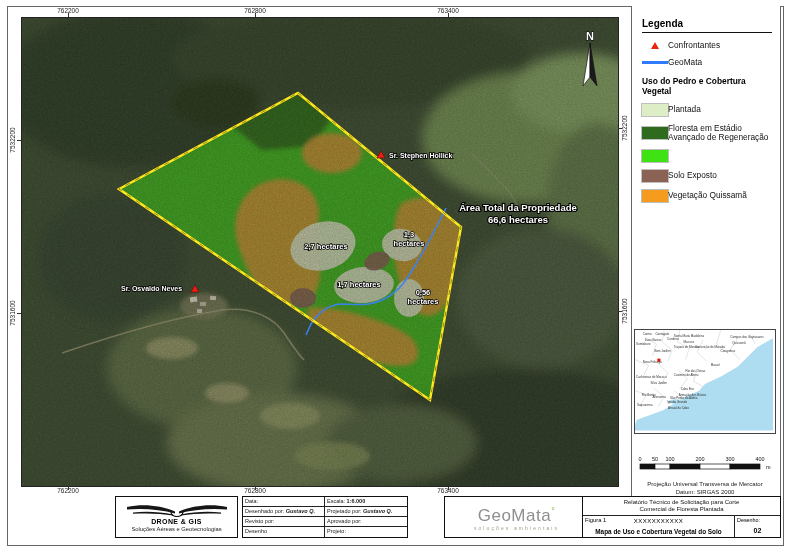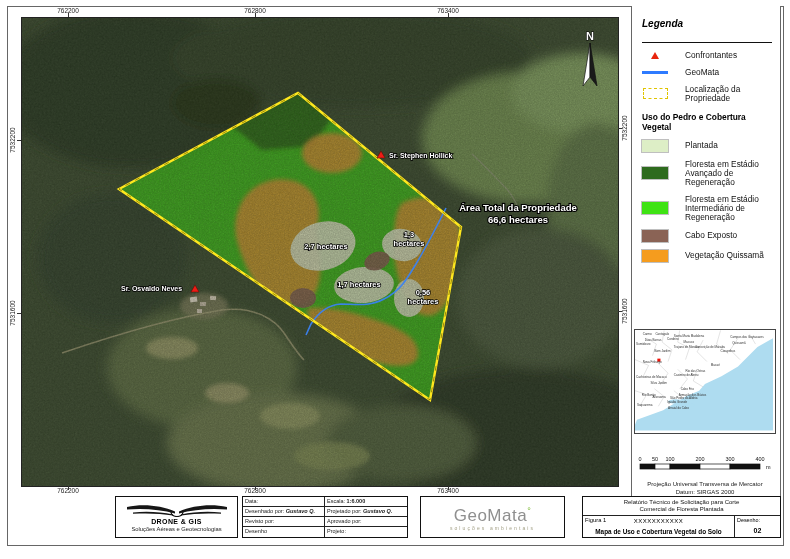--- a/index.html
+++ b/index.html
@@ -4,43 +4,43 @@
 <style>
   html,body{margin:0;padding:0;background:#fff;}
   body{width:790px;height:559px;position:relative;font-family:"Liberation Sans",sans-serif;overflow:hidden;}
   .sheet-border{position:absolute;left:7px;top:6px;width:777px;height:540px;border:1px solid #666;box-sizing:border-box;}
   .map-frame{position:absolute;left:21px;top:17px;width:596px;height:468px;border:1px solid #222;box-sizing:content-box;}
   .coord{position:absolute;font-size:6.5px;color:#222;white-space:nowrap;transform:translateX(-50%);}
   .coord.side{transform:translate(-50%,-50%) rotate(-90deg);}
   .tick{position:absolute;background:#333;}
   .right-panel{position:absolute;left:631px;top:6px;width:150px;height:491px;border-left:1px solid #666;border-right:1px solid #666;box-sizing:border-box;background:#fff;}
   .legend-content{padding:12px 8px 0 10px;}
-  .legend-title{font-size:10px;font-weight:bold;border-bottom:1.2px solid #111;padding-bottom:13px;margin:0 0 6px 0;font-style:italic;}
-  .li{display:flex;align-items:center;gap:17px;margin:8px 0;}
+  .legend-title{font-size:10px;font-weight:bold;border-bottom:1.2px solid #111;padding-bottom:3px;margin:0 0 6px 0;}
+  .li{display:flex;align-items:center;gap:0;margin:8px 0;}
   .sw{flex:0 0 26px;width:26px;display:flex;justify-content:center;align-items:center;}
   .li .lab{font-size:8.3px;color:#111;line-height:1.08;}
   .tri{width:0;height:0;border-left:4.5px solid transparent;border-right:4.5px solid transparent;border-bottom:7.5px solid #e8240c;}
   .drn{width:26px;height:2.4px;background:#2e7bff;}
   .dashbox{width:23px;height:9px;border:1.6px dashed #e0c400;background:#fff;}
   .lu-title{font-size:8.4px;font-weight:bold;margin:9px 0 4px 0;}
   .swatch{width:26px;height:12px;outline:1px solid rgba(0,0,0,.25);}
   .inset-box{position:absolute;left:2px;top:323px;width:140px;height:103px;border:1px solid #444;background:#fff;}
   .scalebar{position:absolute;left:2px;top:449px;width:142px;}
   .projection{position:absolute;left:2px;top:474px;width:142px;text-align:center;font-size:6px;color:#222;line-height:8px;}
   .tb-box{position:absolute;top:496px;height:42px;border:1.2px solid #111;box-sizing:border-box;background:#fff;}
   .drone-box{left:115px;width:123px;display:flex;flex-direction:column;align-items:center;justify-content:center;}
   .drone-name{font-size:7px;font-weight:bold;letter-spacing:.4px;margin-top:1px;}
   .drone-tag{font-size:5.8px;margin-top:1px;color:#222;}
   .info-table{left:242px;width:166px;display:grid;grid-template-columns:1fr 1fr;grid-template-rows:1fr 1fr 1fr 1fr;}
   .cell{border-right:.8px solid #222;border-bottom:.8px solid #222;font-size:5.5px;color:#222;padding:1px 0 0 2px;white-space:nowrap;overflow:hidden;}
   .cell:nth-child(2n){border-right:none;}
   .cell.last{border-bottom:none;}
   .cell b{font-weight:bold;}
   .cell .sig{font-weight:bold;font-style:italic;}
-  .geo-box{left:420px;width:145px;display:flex;flex-direction:column;align-items:center;justify-content:center;}
+  .geo-box{left:444px;width:145px;display:flex;flex-direction:column;align-items:center;justify-content:center;}
   .geo-name{font-size:17px;color:#8f8f8f;letter-spacing:.5px;line-height:17px;}
   .geo-sup{font-size:9px;color:#76b82a;vertical-align:super;}
   .geo-tag{font-size:5px;letter-spacing:2.1px;color:#a3a086;margin-top:1px;}
   .report-box{left:582px;width:199px;display:flex;flex-direction:column;}
   .rep-head{border-bottom:.9px solid #222;text-align:center;font-size:6px;line-height:7.6px;padding:1.5px 0;color:#111;}
   .rep-body{flex:1;display:flex;}
   .rep-left{flex:1;border-right:.9px solid #222;position:relative;}
   .rep-figura{position:absolute;left:2px;top:1px;font-size:5.8px;}
   .rep-code{position:absolute;left:0;right:0;top:1.5px;text-align:center;font-size:6px;letter-spacing:.5px;}
   .rep-maptitle{position:absolute;left:0;right:0;bottom:2px;text-align:center;font-size:6.4px;font-weight:bold;}
@@ -185,52 +185,45 @@
           <span class="tri"></span>
         </span>
       <span class="lab">Confrontantes</span>
     </div>
     <div class="li">
       <span class="sw">
           <span class="drn"></span>
         </span>
       <span class="lab">GeoMata</span>
     </div>
-    <div class="li">
-      <span class="sw">
-          <span class="dashbox"></span>
-        </span>
-      <span class="lab">Localização da Propriedade</span>
-    </div>
 
     <div class="lu-title">Uso do Pedro e Cobertura Vegetal</div>
 
     <div class="li">
       <span class="sw">
           <span class="swatch" style="background-color: rgb(221, 238, 198);"></span>
         </span>
       <span class="lab">Plantada</span>
     </div>
     <div class="li">
       <span class="sw">
           <span class="swatch" style="background-color: rgb(46, 107, 30);"></span>
         </span>
       <span class="lab">Floresta em Estádio Avançado de Regeneração</span>
     </div>
     <div class="li">
       <span class="sw">
           <span class="swatch" style="background-color: rgb(63, 227, 20);"></span>
         </span>
-      <span class="lab">Floresta em Estádio Intermediário de Regeneração</span>
     </div>
     <div class="li">
       <span class="sw">
           <span class="swatch" style="background-color: rgb(138, 99, 85);"></span>
         </span>
-      <span class="lab">Cabo Exposto</span>
+      <span class="lab">Solo Exposto</span>
     </div>
     <div class="li">
       <span class="sw">
           <span class="swatch" style="background-color: rgb(245, 156, 30);"></span>
         </span>
       <span class="lab">Vegetação Quissamã</span>
     </div>
   </div>
 
   <div class="inset-box">

